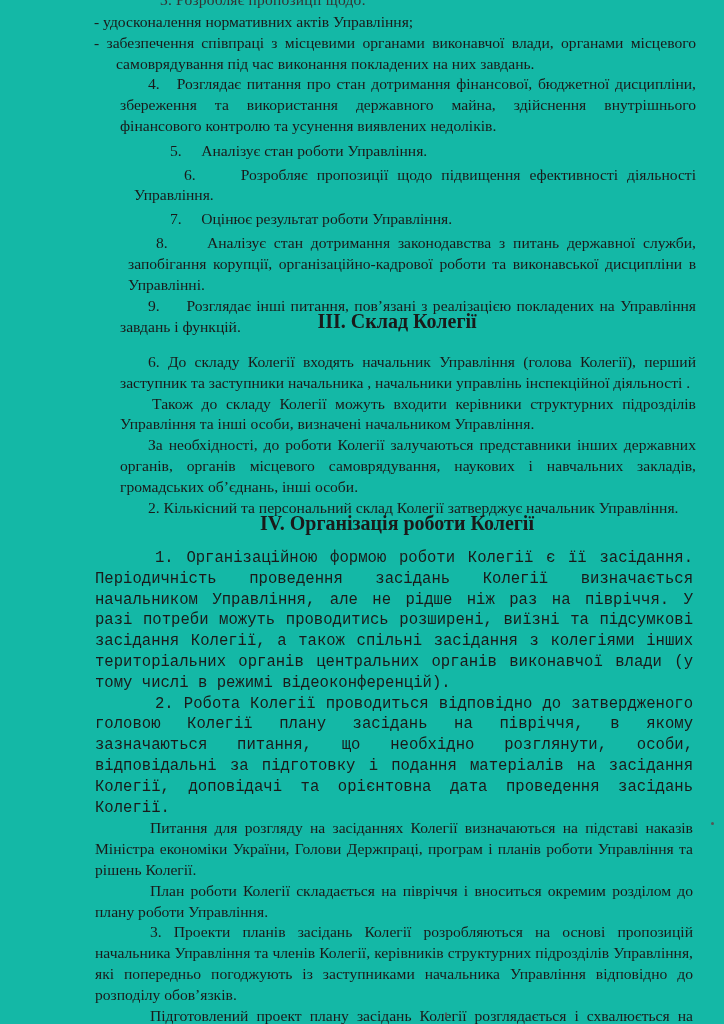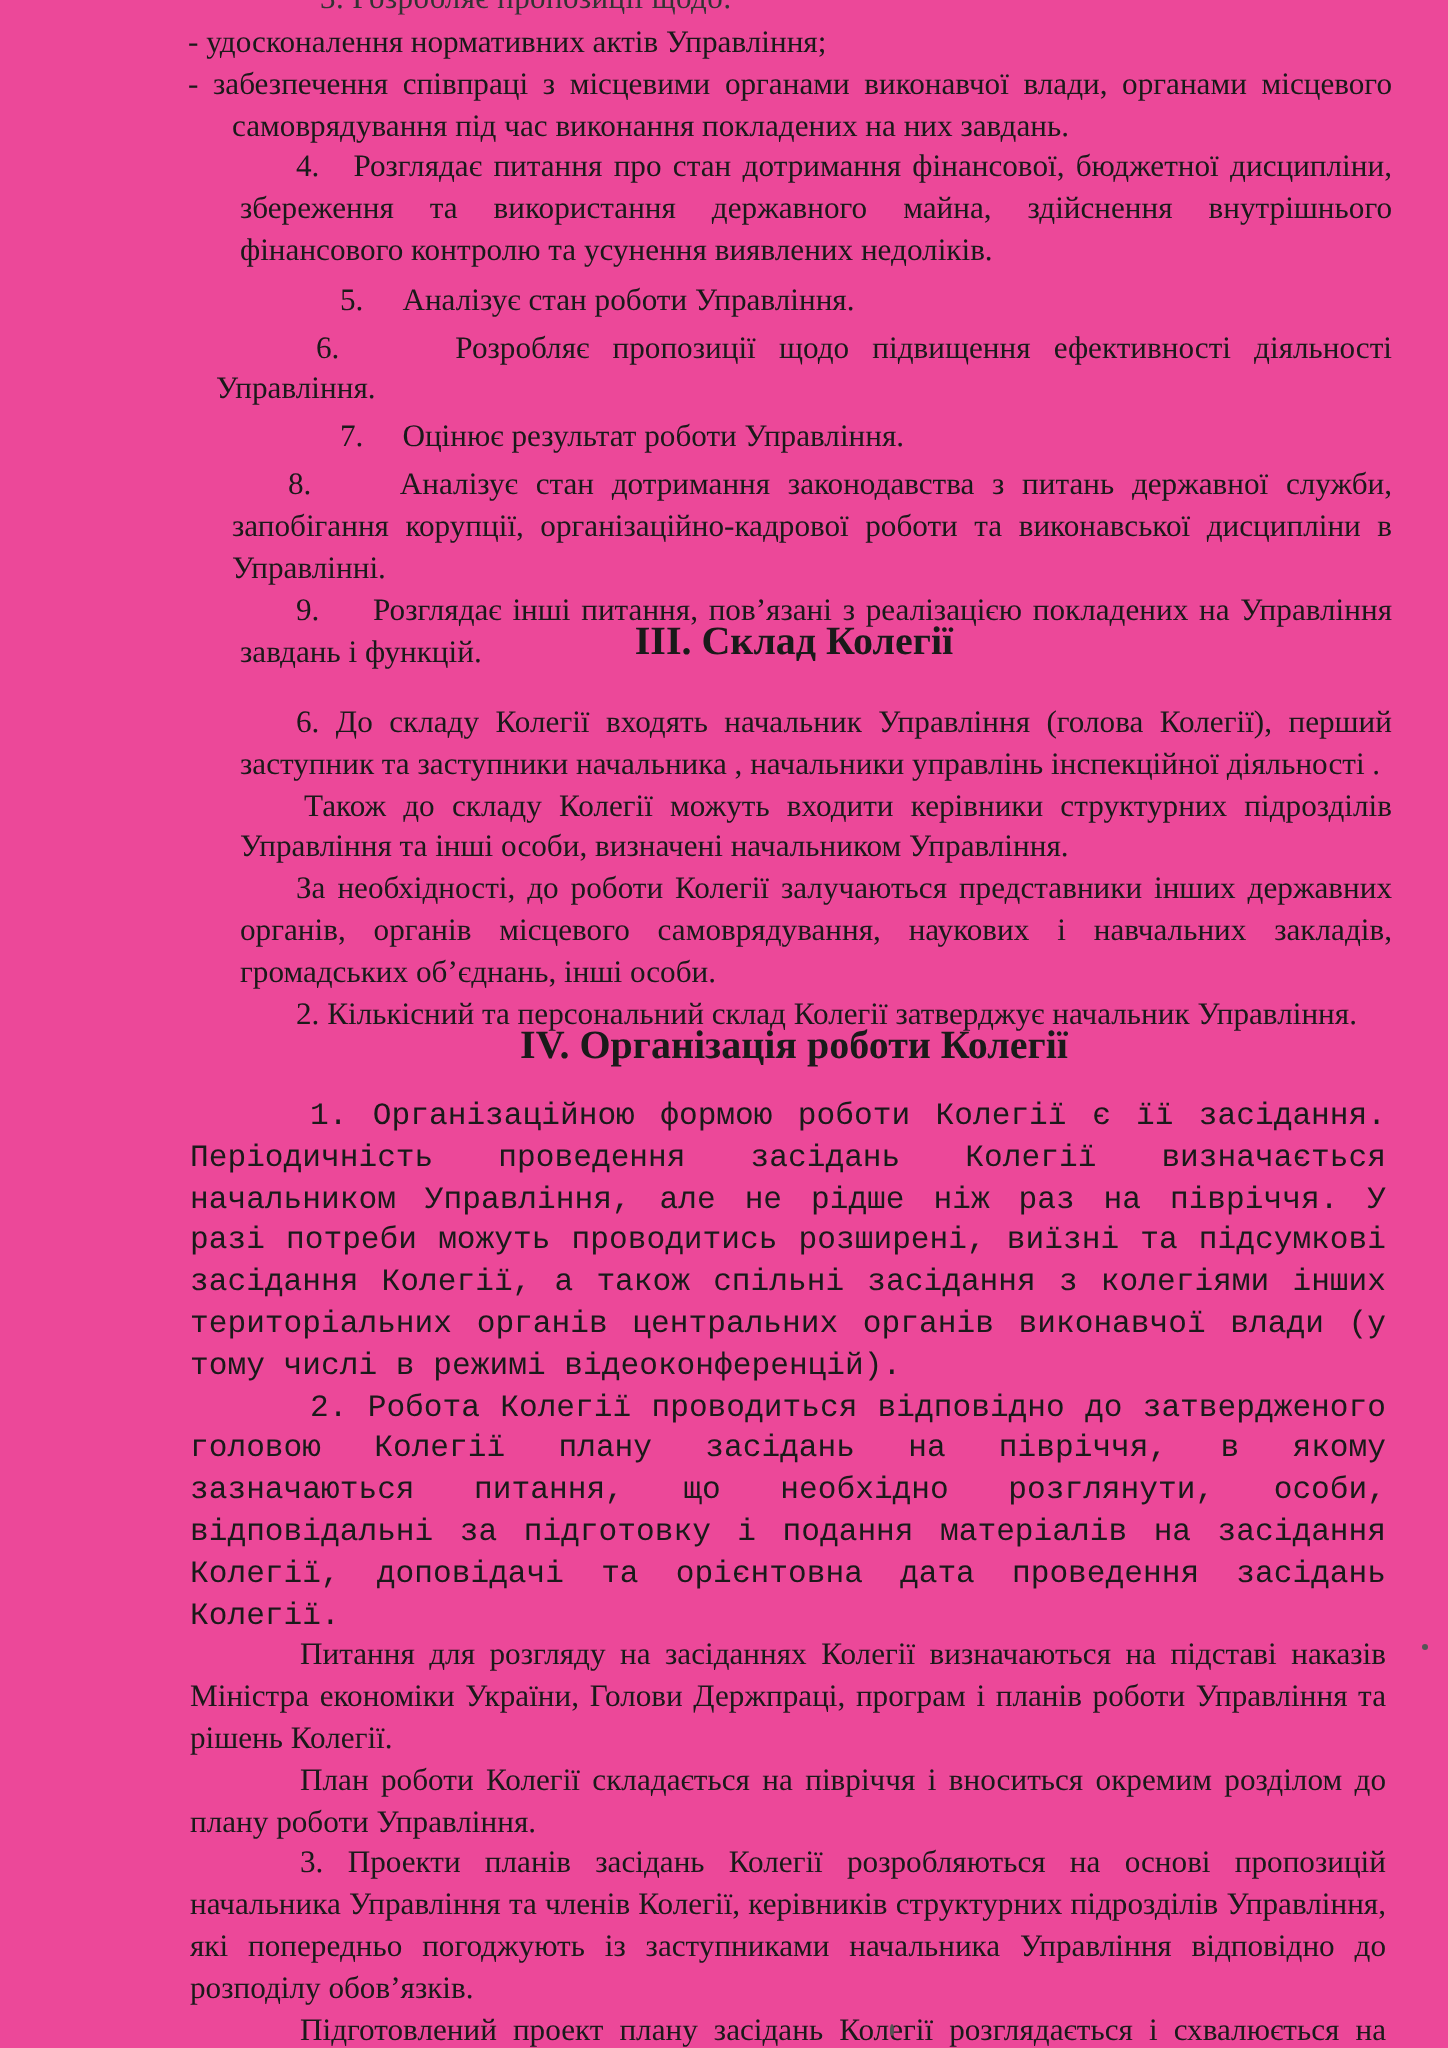--- a/index.html
+++ b/index.html
@@ -5,21 +5,21 @@
     html, body { margin: 0; padding: 0; }
     body {
       width: 724px; height: 1024px; overflow: hidden;
       background: #fbfbfa;
       font-family: "Liberation Serif", serif;
       color: #1a1a1a;
       position: relative;
     }
     .page {
       position: absolute; left: 0; top: 0; width: 724px; height: 1024px;
-      background: #ec4899;
+      background: #14b8a6;
     }
     .cut-line {
       position: absolute; top: -9px; left: 160px;
       font-size: 15.5px; color: #333; letter-spacing: 0.2px;
     }
     .text {
       position: absolute; left: 98px; width: 598px;
       font-size: 15.6px; line-height: 20.8px;
       text-align: justify;
     }
@@ -44,29 +44,29 @@
     <p class="p" style="margin-left:-4px; padding-left:22px; text-indent:-22px;">- забезпечення співпраці з місцевими органами виконавчої     влади, органами місцевого самоврядування під час виконання покладених на них завдань.</p>
 
     <p class="p" style="text-indent:28px; margin-left:22px;">
       <span>4.</span>&nbsp;&nbsp;
       <span>Розглядає питання про стан дотримання фінансової, бюджетної дисципліни, збереження та використання державного майна, здійснення внутрішнього фінансового контролю та усунення виявлених недоліків.</span>
     </p>
     <p class="p" style="margin-top:4px; text-indent:50px; margin-left:22px;">
       <span>5.</span>&nbsp;&nbsp;&nbsp;&nbsp;
       <span>Аналізує стан  роботи Управління.</span>
     </p>
-    <p class="p" style="margin-top:3px; text-indent:50px; margin-left:10px;font-family:Liberation Serif, serif;">
+    <p class="p" style="margin-top:3px; text-indent:50px; margin-left:36px;font-family:Liberation Serif, serif;">
       <span>6.</span>&nbsp;&nbsp;&nbsp;&nbsp;
       <span>Розробляє пропозиції щодо підвищення ефективності діяльності Управління.</span>
     </p>
     <p class="p" style="margin-top:3px; text-indent:50px; margin-left:22px;">
       <span>7.</span>&nbsp;&nbsp;&nbsp;&nbsp;
       <span>Оцінює результат роботи Управління.</span>
     </p>
-    <p class="p" style="margin-top:3px; text-indent:28px; margin-left:18px;">
+    <p class="p" style="margin-top:3px; text-indent:28px; margin-left:30px;">
       <span>8.</span>&nbsp;&nbsp;&nbsp;&nbsp;
       <span>Аналізує стан дотримання законодавства з питань державної служби, запобігання корупції, організаційно-кадрової роботи та виконавської дисципліни в Управлінні.</span>
     </p>
     <p class="p" style="margin-top:1px; text-indent:28px; margin-left:22px;">
       <span>9.</span>&nbsp;&nbsp;&nbsp;&nbsp;
       <span>Розглядає інші питання, пов’язані з реалізацією покладених на Управління завдань і функцій.</span>
     </p>
   </div>
 
   <h2 style="top:310px;">ІІІ. Склад Колегії</h2>

